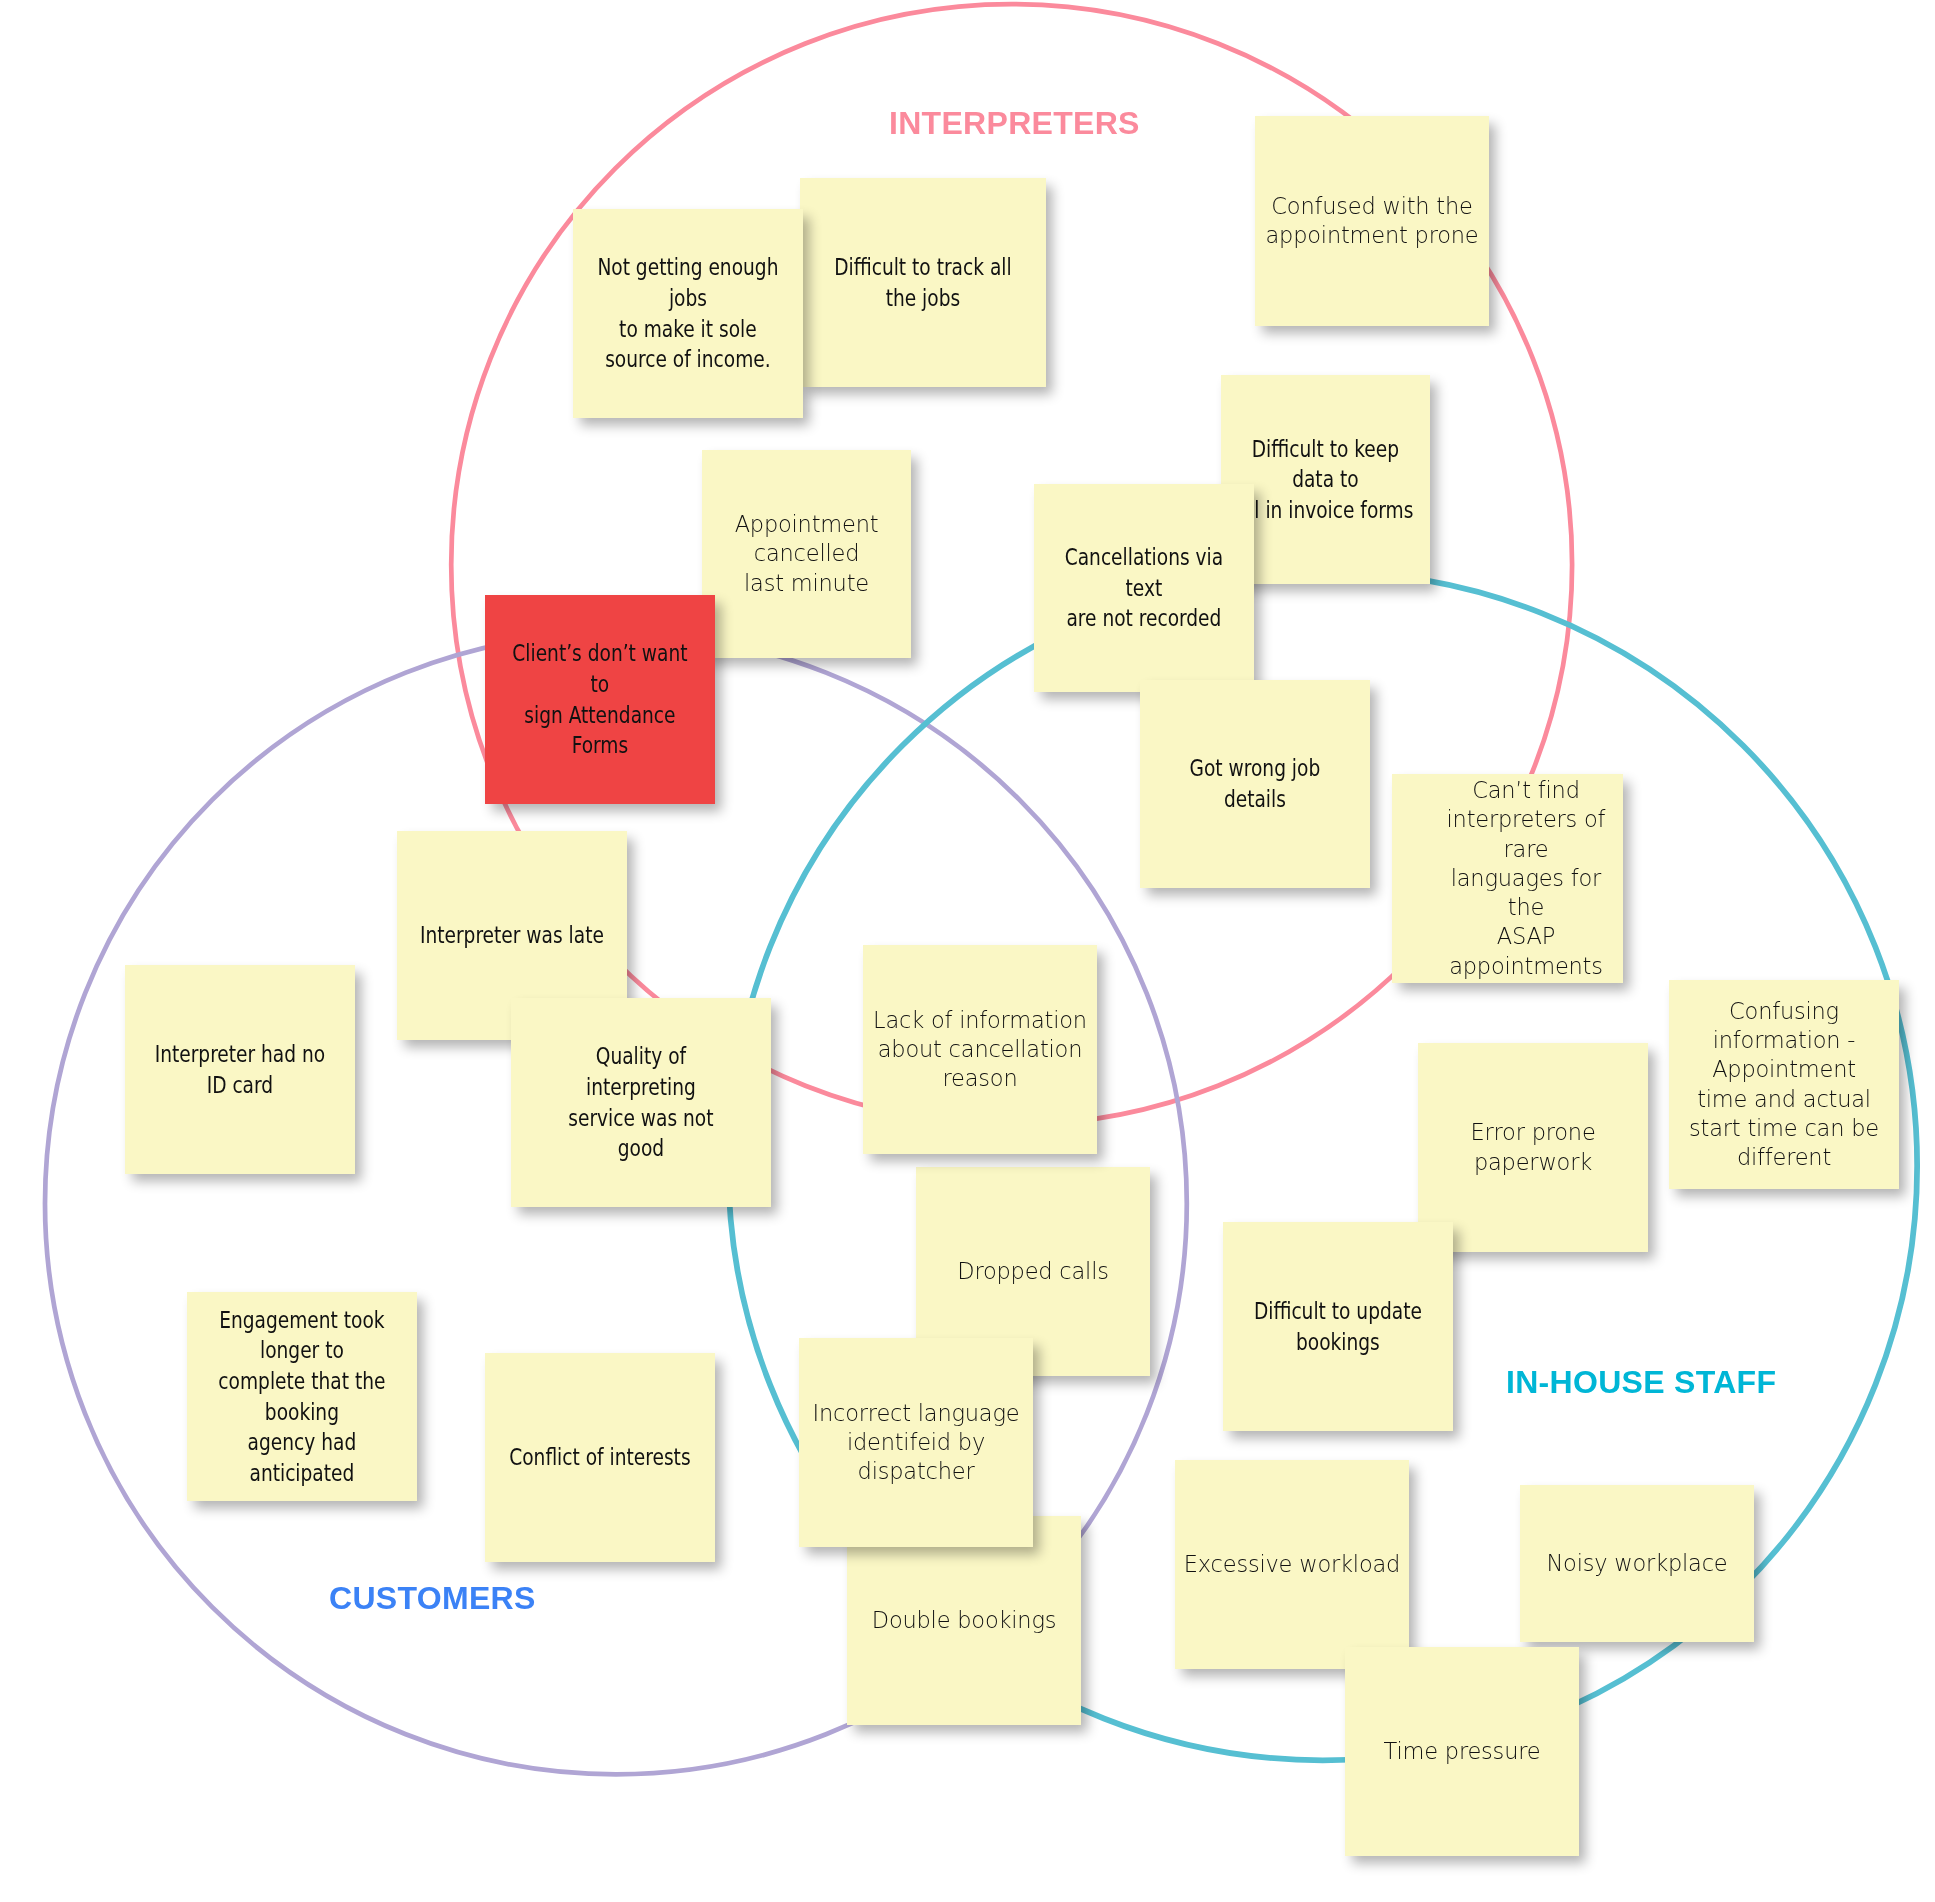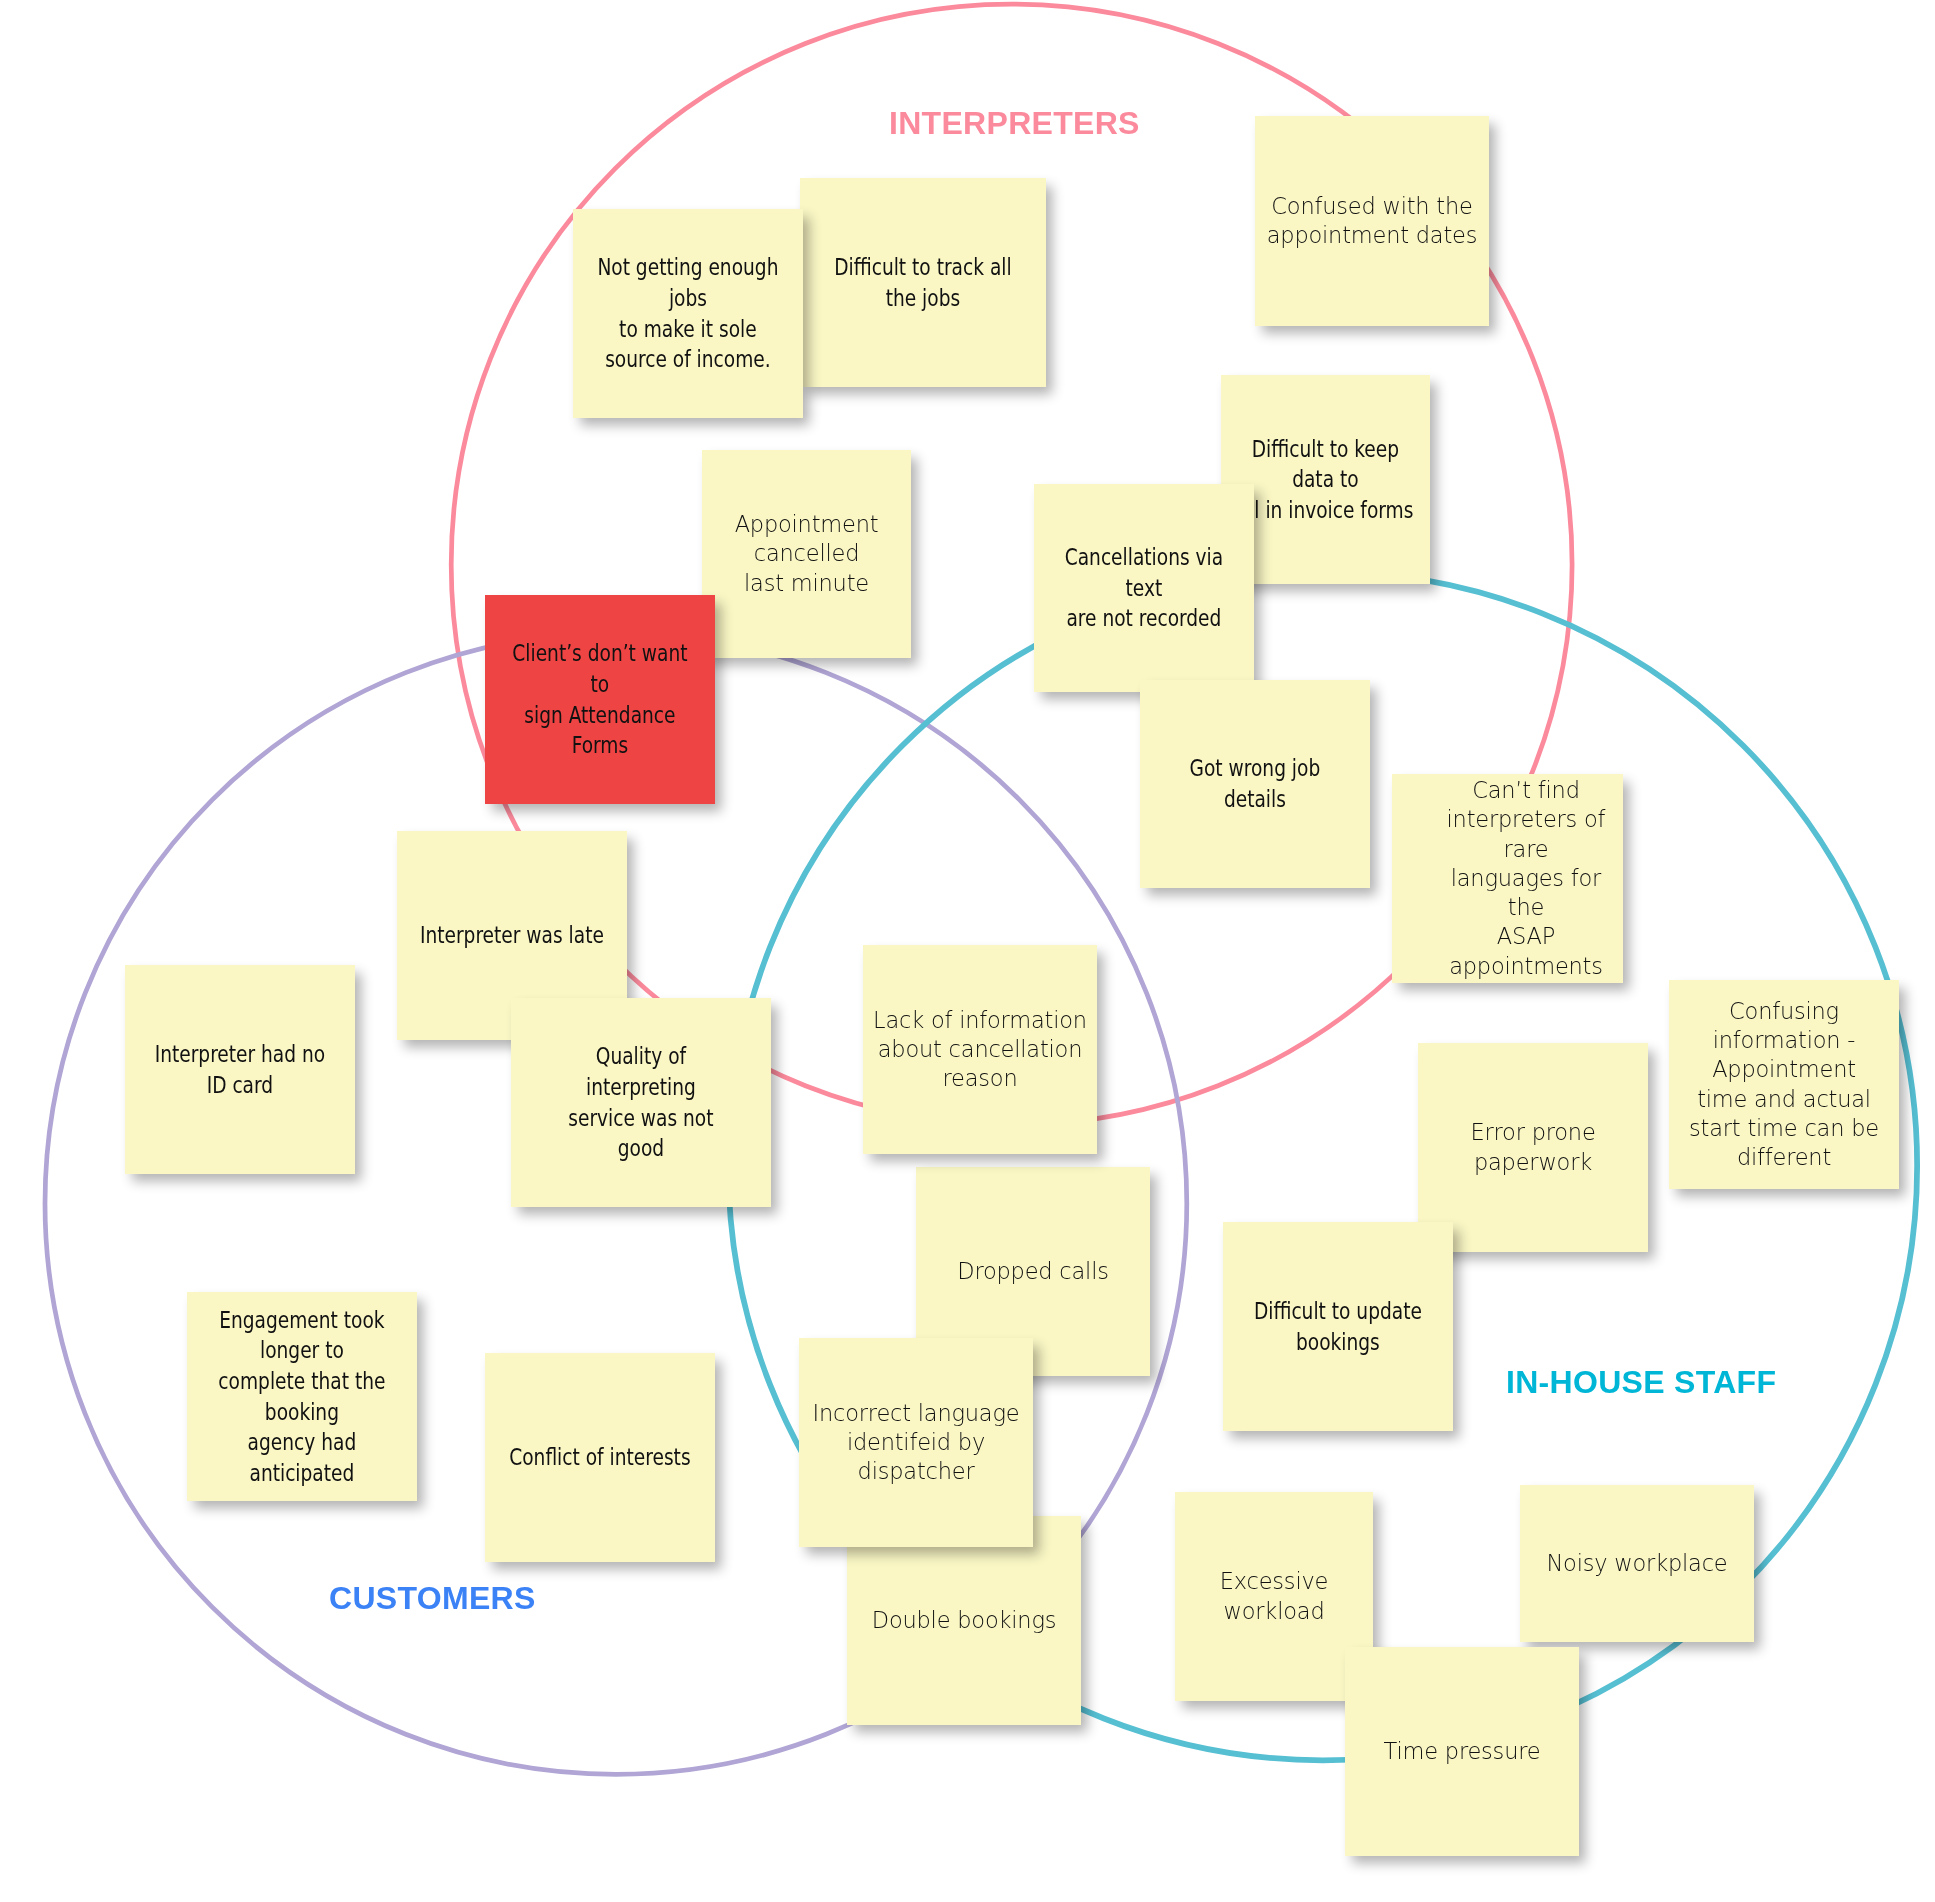--- a/index.html
+++ b/index.html
@@ -87,21 +87,21 @@
 jobs
 to make it sole
 source of income.</span>
       </div>
       <div class="note fnt-cond" style="left: 800px; top: 178px; width: 246px; height: 209px; font-size: 23.5px; z-index: 2; background: rgb(250, 247, 197);">
         <span class="txt">Difficult to track all
 the jobs</span>
       </div>
       <div class="note fnt-geo" style="left: 1255px; top: 116px; width: 234px; height: 210px; font-size: 22.5px; z-index: 3; background: rgb(250, 247, 197);">
         <span class="txt">Confused with the
-appointment dates</span>
+appointment prone</span>
       </div>
       <div class="note fnt-geo" style="left: 702px; top: 450px; width: 209px; height: 208px; font-size: 22.5px; z-index: 3; background: rgb(250, 247, 197);">
         <span class="txt">Appointment
 cancelled
 last minute</span>
       </div>
       <div class="note fnt-cond" style="left: 1221px; top: 375px; width: 209px; height: 209px; font-size: 23.5px; z-index: 2; background: rgb(250, 247, 197);">
         <span class="txt">Difficult to keep
 data to
 fill in invoice forms</span>
@@ -176,21 +176,21 @@
         <span class="txt">Conflict of interests</span>
       </div>
       <div class="note fnt-geo" style="left: 799px; top: 1338px; width: 234px; height: 209px; font-size: 22.5px; z-index: 4; background: rgb(250, 247, 197);">
         <span class="txt">Incorrect language
 identifeid by
 dispatcher</span>
       </div>
       <div class="note fnt-geo" style="left: 847px; top: 1516px; width: 234px; height: 209px; font-size: 22.5px; z-index: 3; background: rgb(250, 247, 197);">
         <span class="txt">Double bookings</span>
       </div>
-      <div class="note fnt-geo" style="left: 1175px; top: 1460px; width: 198px; height: 209px; font-size: 22.5px; z-index: 3; background: rgb(250, 247, 197); margin-top: 32px;">
+      <div class="note fnt-geo" style="left: 1175px; top: 1460px; width: 234px; height: 209px; font-size: 22.5px; z-index: 3; background: rgb(250, 247, 197);">
         <span class="txt">Excessive workload</span>
       </div>
       <div class="note fnt-geo" style="left: 1520px; top: 1485px; width: 234px; height: 157px; font-size: 22.5px; z-index: 3; background: rgb(250, 247, 197);">
         <span class="txt">Noisy workplace</span>
       </div>
       <div class="note fnt-geo" style="left: 1345px; top: 1647px; width: 234px; height: 209px; font-size: 22.5px; z-index: 4; background: rgb(250, 247, 197);">
         <span class="txt">Time pressure</span>
       </div>
     </div>
 

